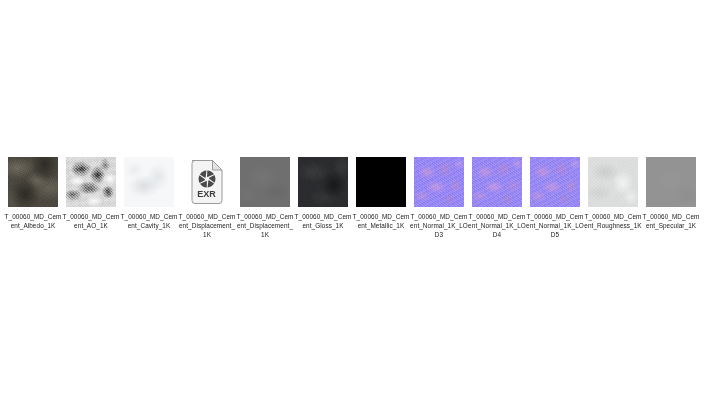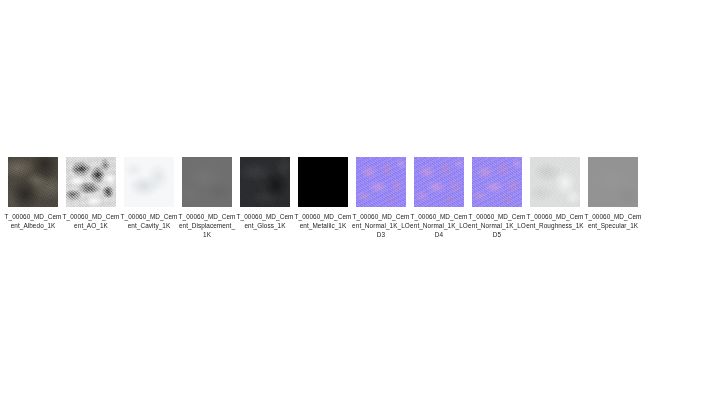--- a/index.html
+++ b/index.html
@@ -214,20 +214,38 @@
         </div>
         <div class="asset-label">T_00060_MD_Cement_AO_1K</div>
       </div>
       <div class="asset-item">
         <div class="thumb tex-cavity">
           <div class="noise"></div>
         </div>
         <div class="asset-label">T_00060_MD_Cement_Cavity_1K</div>
       </div>
       <div class="asset-item">
+        <div class="exr-doc">
+          <svg width="50" height="50" viewBox="0 0 50 50">
+            <path d="M10 3.5 h20.5 L40 13 v30.5 a3 3 0 0 1 -3 3 H13 a3 3 0 0 1 -3 -3 V6.5 a3 3 0 0 1 3 -3 z" fill="#f4f4f4" stroke="#9a9a9a" stroke-width="1"></path>
+            <path d="M30.5 3.5 L40 13 h-9.5 z" fill="#e2e2e2" stroke="#9a9a9a" stroke-width="1" stroke-linejoin="round"></path>
+            <g fill="#4a4a4a">
+              <path d="M25.07 20.00 L25.29 13.61 A 8.4 8.4 0 0 1 31.96 17.30 L26.21 19.81 Z"></path>
+              <path d="M26.77 21.06 L32.42 18.06 A 8.4 8.4 0 0 1 32.55 25.68 L27.50 21.96 Z"></path>
+              <path d="M26.70 23.06 L32.12 26.45 A 8.4 8.4 0 0 1 25.59 30.38 L26.29 24.14 Z"></path>
+              <path d="M24.93 24.00 L24.71 30.39 A 8.4 8.4 0 0 1 18.04 26.70 L23.79 24.19 Z"></path>
+              <path d="M23.23 22.94 L17.58 25.94 A 8.4 8.4 0 0 1 17.45 18.32 L22.50 22.04 Z"></path>
+              <path d="M23.30 20.94 L17.88 17.55 A 8.4 8.4 0 0 1 24.41 13.62 L23.71 19.86 Z"></path>
+            </g>
+            <text x="24.5" y="40" text-anchor="middle" font-family="&quot;Liberation Sans&quot;, sans-serif" font-size="9" font-weight="700" fill="#3d3d3d">EXR</text>
+          </svg>
+        </div>
+        <div class="asset-label">T_00060_MD_Cement_Displacement_1K</div>
+      </div>
+      <div class="asset-item">
         <div class="thumb tex-displacement">
           <div class="noise"></div>
         </div>
         <div class="asset-label">T_00060_MD_Cement_Displacement_1K</div>
       </div>
       <div class="asset-item">
         <div class="thumb tex-gloss">
           <div class="noise"></div>
         </div>
         <div class="asset-label">T_00060_MD_Cement_Gloss_1K</div>

